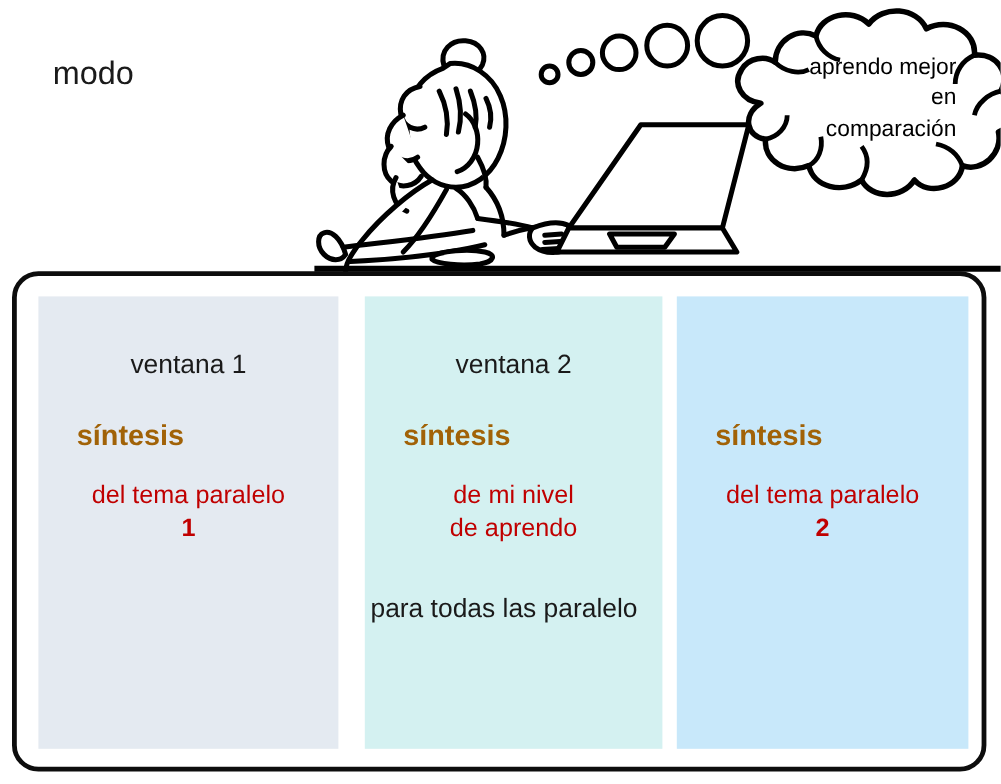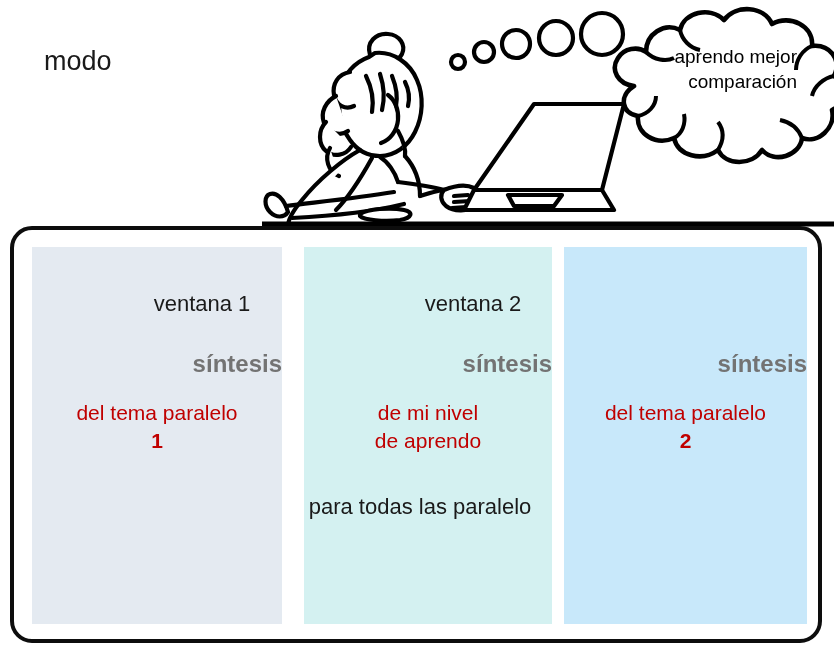--- a/index.html
+++ b/index.html
@@ -91,32 +91,32 @@
 
   .col-title {
     position: absolute;
     top: 46px;
     left: 0;
     width: 100%;
     text-align: center;
     font-size: 22px;
     color: #1a1a1a;
     line-height: 1;
-    padding-left: 45px;
   }
   .col-synth {
     position: absolute;
     top: 105px;
     left: 0;
     width: 100%;
-    text-align: right;
+    text-align: left;
     font-size: 24px;
     font-weight: bold;
-    color: #737373;
-    line-height: 1;
+    color: #a16207;
+    line-height: 1;
+    padding-left: 32px;
   }
   .col-sub {
     position: absolute;
     top: 152px;
     left: 0;
     width: 100%;
     text-align: center;
     font-size: 21px;
     color: #c00000;
     line-height: 1.32;
@@ -233,20 +233,21 @@
       <path d="M540 138 C536 128 528 122 518 120" stroke-width="4"></path>
       <path d="M456 150 C462 140 462 130 456 122" stroke-width="4"></path>
       <path d="M412 138 C420 134 424 124 422 114" stroke-width="4"></path>
       <path d="M376 116 C386 114 394 106 394 96" stroke-width="4"></path>
     </g>
   </svg>
 </div>
 
 <div id="bubble-text">
   <div>aprendo mejor</div>
+  <div>en</div>
   <div>comparación</div>
 </div>
 
 <div id="panel">
 
   <div class="column" id="col-1" style="background: rgb(228, 234, 241);">
     <div class="col-title">ventana 1</div>
     <div class="col-synth">síntesis</div>
     <div class="col-sub">
       <div>del tema paralelo</div>

